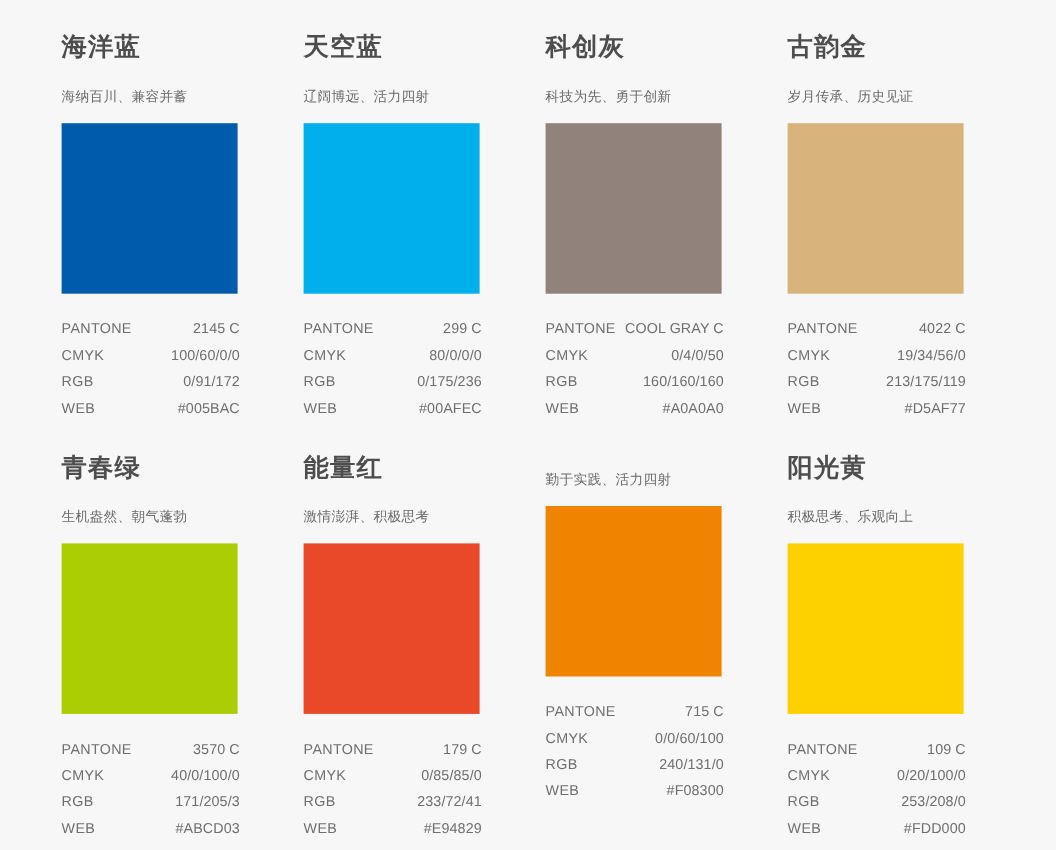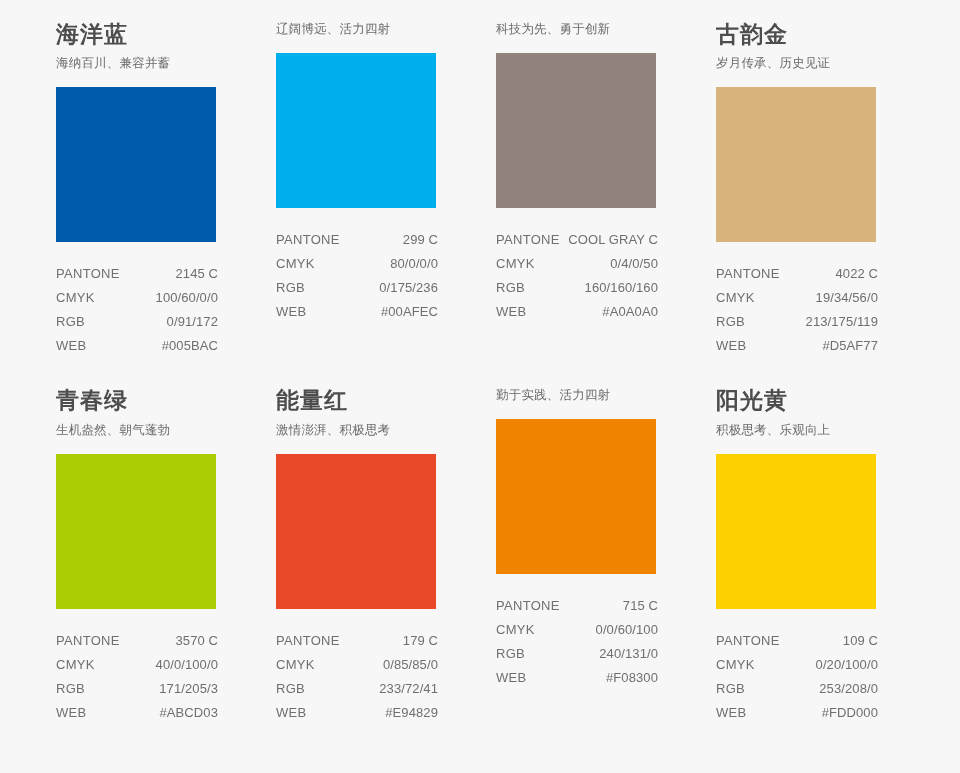--- a/index.html
+++ b/index.html
@@ -15,20 +15,21 @@
     overflow: hidden;
   }
 
   .palette-sheet {
     width: 960px;
     height: 773px;
     box-sizing: border-box;
     padding: 22px 40px 0 40px;
     display: flex;
     flex-direction: column;
+    justify-content: center;
   }
 
   .swatch-row {
     display: flex;
     flex-direction: row;
     width: 100%;
   }
   .swatch-row.row-one { margin-bottom: 30px; }
 
   .swatch-card {
@@ -47,21 +48,21 @@
     line-height: 1.1;
     margin: 0 0 9px 16px;
     white-space: nowrap;
   }
 
   .card-subtitle {
     font-size: 12.5px;
     color: #6b6b6b;
     letter-spacing: 0.2px;
     line-height: 1.2;
-    margin: 0 0 16px 16px;
+    margin: 16px 0 16px 16px;
     white-space: nowrap;
   }
 
   .color-chip {
     width: 160px;
     height: 155px;
     margin-left: 16px;
     margin-bottom: 20px;
   }
 
@@ -118,20 +119,21 @@
           <span class="spec-val">0/91/172</span>
         </div>
         <div class="spec-row">
           <span class="spec-key">WEB</span>
           <span class="spec-val">#005BAC</span>
         </div>
       </div>
     </div>
 
     <div class="swatch-card">
+      <div class="card-title">天空蓝</div>
       <div class="card-subtitle">辽阔博远、活力四射</div>
       <div class="color-chip" style="background:#00AFEC"></div>
       <div class="spec-table">
         <div class="spec-row">
           <span class="spec-key">PANTONE</span>
           <span class="spec-val">299 C</span>
         </div>
         <div class="spec-row">
           <span class="spec-key">CMYK</span>
           <span class="spec-val">80/0/0/0</span>
@@ -141,20 +143,21 @@
           <span class="spec-val">0/175/236</span>
         </div>
         <div class="spec-row">
           <span class="spec-key">WEB</span>
           <span class="spec-val">#00AFEC</span>
         </div>
       </div>
     </div>
 
     <div class="swatch-card">
+      <div class="card-title">科创灰</div>
       <div class="card-subtitle">科技为先、勇于创新</div>
       <div class="color-chip" style="background:#91827B"></div>
       <div class="spec-table">
         <div class="spec-row">
           <span class="spec-key">PANTONE</span>
           <span class="spec-val">COOL GRAY C</span>
         </div>
         <div class="spec-row">
           <span class="spec-key">CMYK</span>
           <span class="spec-val">0/4/0/50</span>

